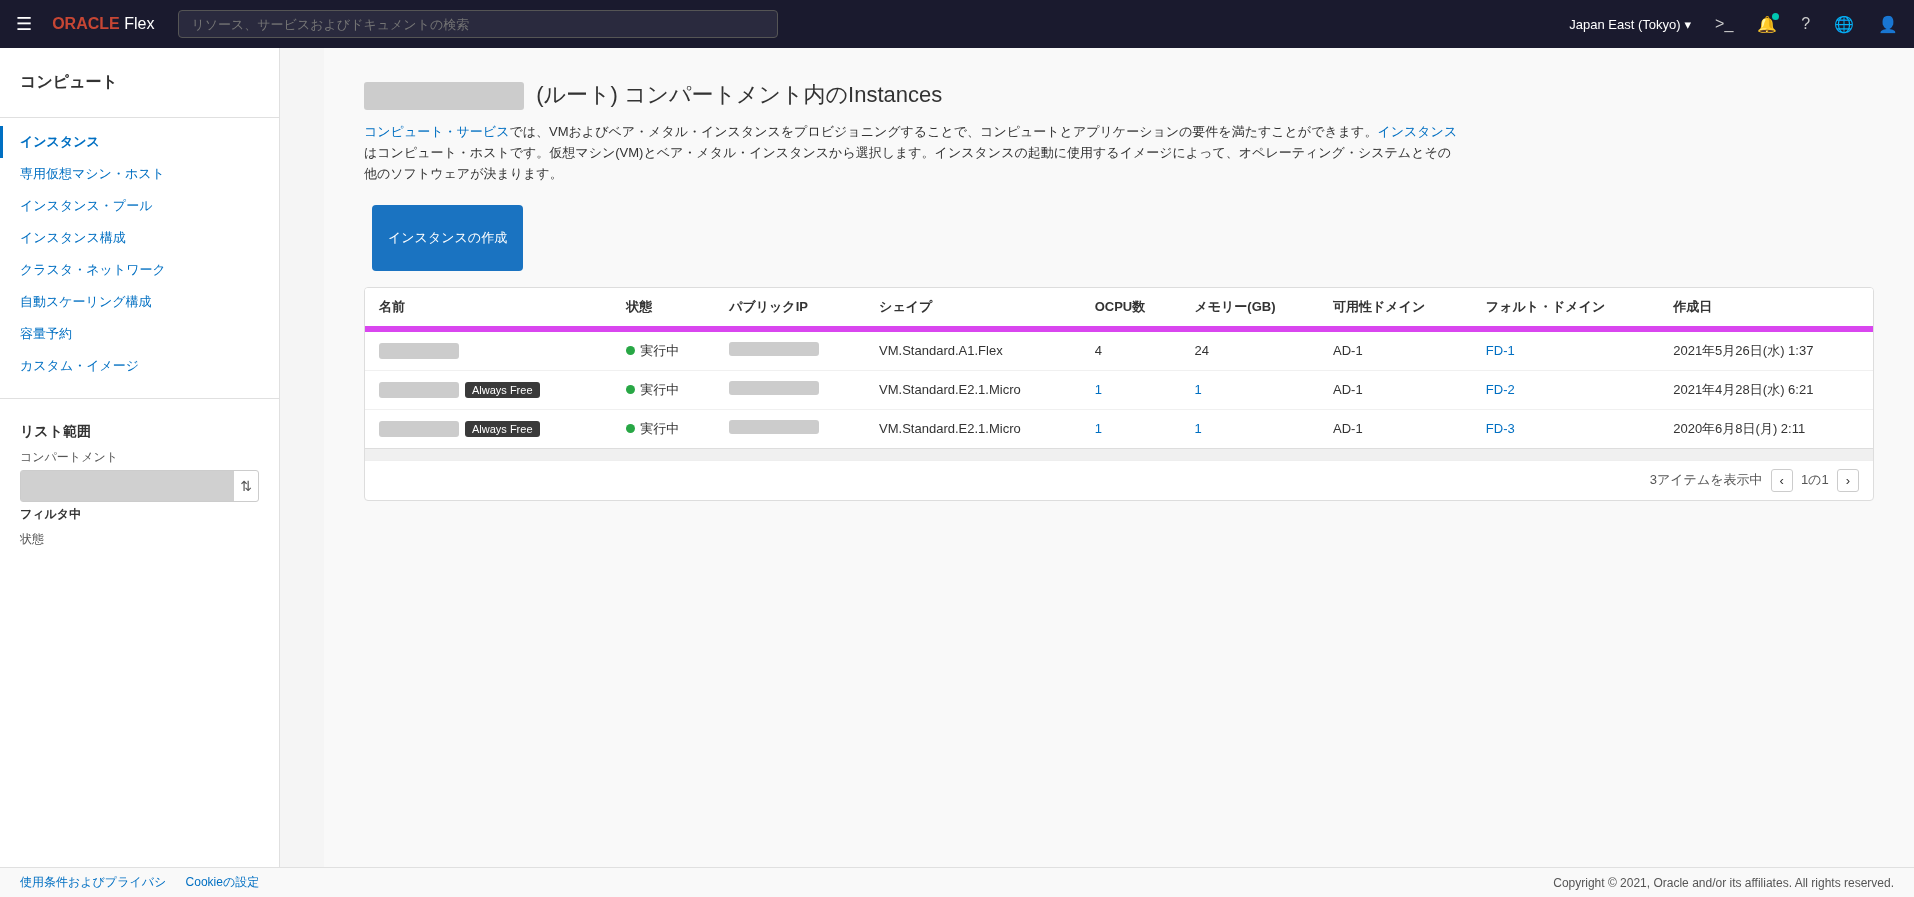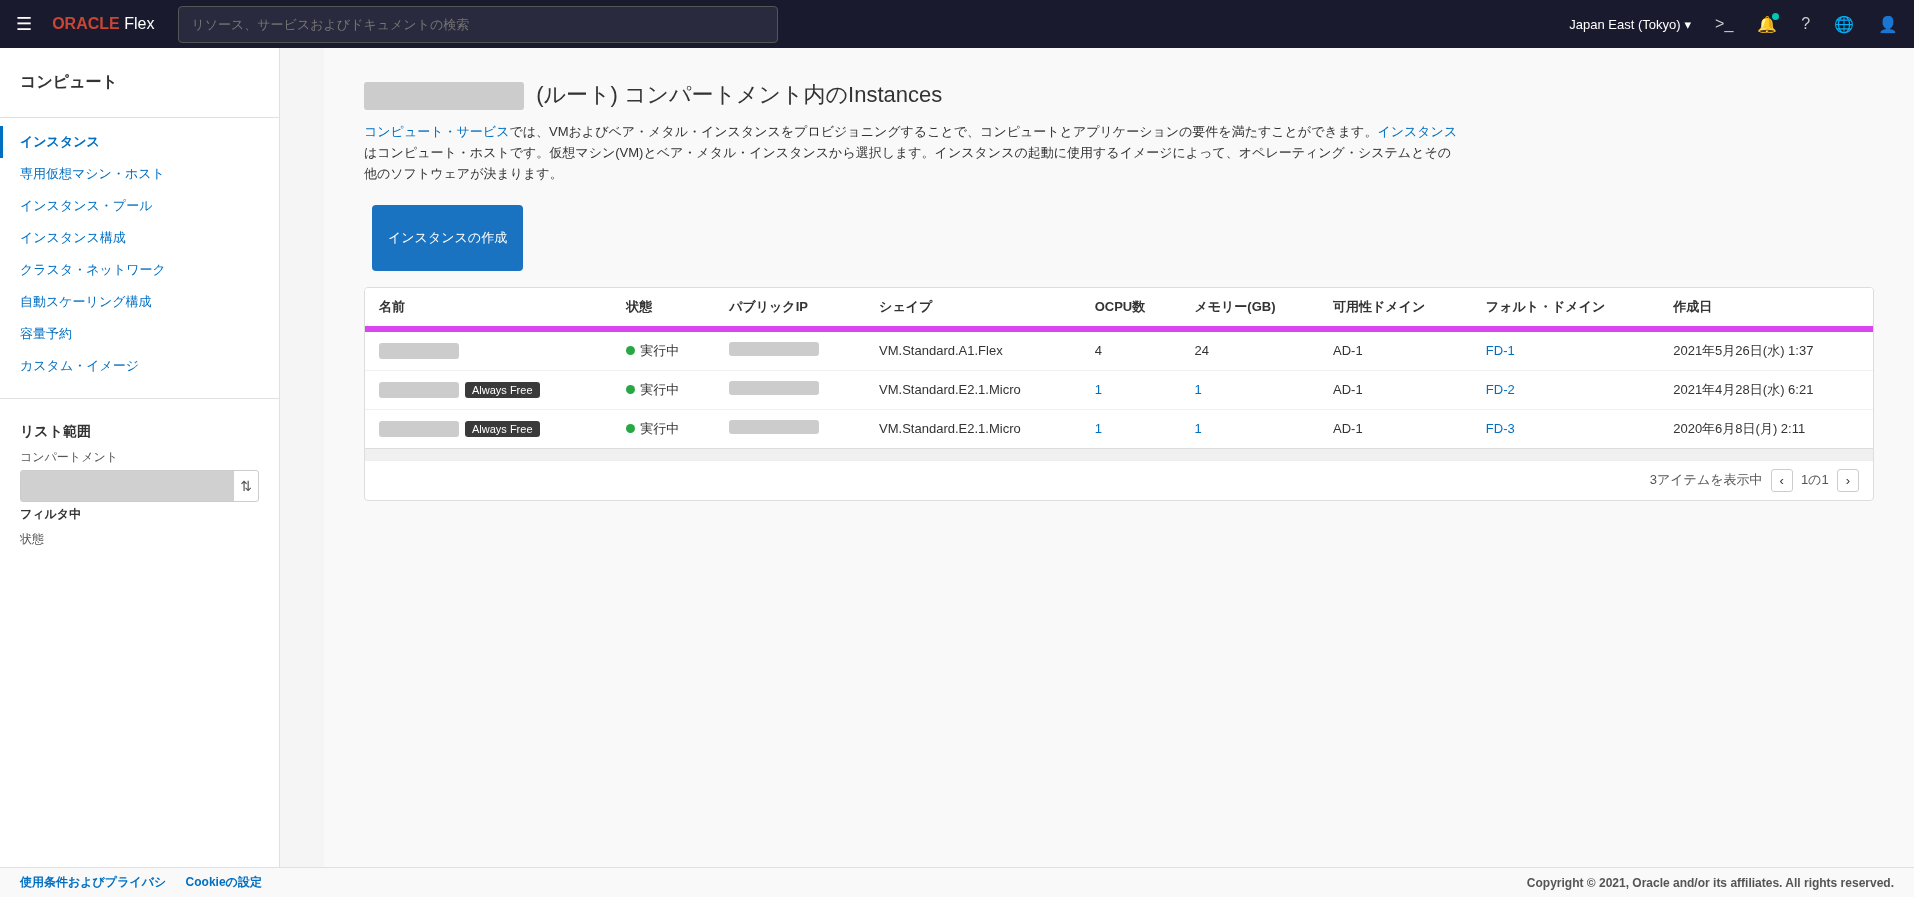--- a/index.html
+++ b/index.html
@@ -7,21 +7,21 @@
 
     
     .top-nav {
       display: flex; align-items: center; background: #1a1a2e; height: 48px; padding: 0 16px; gap: 12px; position: fixed; top: 0; left: 0; right: 0; z-index: 100;
     }
     .hamburger-icon { color: #fff; font-size: 18px; cursor: pointer; margin-right: 8px; }
     .oracle-logo { color: #fff; font-size: 16px; font-weight: bold; white-space: nowrap; margin-right: 12px; }
     .oracle-logo span.oracle { color: #c74634; font-weight: 900; margin-top: 44px; }
     .oracle-logo span.cloud { color: #fff; font-weight: 300; }
     .search-bar {
-      flex: 1; max-width: 600px; height: 37px; border-radius: 4px; border: 1px solid #555; background: #2a2a3e; color: #ccc; padding: 0 12px; font-size: 13px;
+      flex: 1; max-width: 600px; height: 28px; border-radius: 4px; border: 1px solid #555; background: #2a2a3e; color: #ccc; padding: 0 12px; font-size: 13px;
     }
     .nav-right { margin-left: auto; display: flex; align-items: center; gap: 24px; color: #fff; }
     .region-selector { display: flex; align-items: center; gap: 4px; cursor: pointer; font-size: 13px; color: #fff; white-space: nowrap; }
     .nav-icon { font-size: 16px; cursor: pointer; color: #ccc; }
     .bell-icon-wrapper { position: relative; }
     .bell-dot { position: absolute; top: -2px; right: -2px; width: 7px; height: 7px; background: #00c7b1; border-radius: 50%; }
 
     
     .app-body { display: flex; margin-top: 48px; min-height: calc(100vh - 48px - 30px); gap: 44px; }
 
@@ -71,21 +71,21 @@
     
     .pagination-row { display: flex; justify-content: flex-end; align-items: center; padding: 8px 14px; font-size: 13px; color: #555; gap: 8px; border-top: 1px solid #eee; }
     .pagination-btn { background: none; border: 1px solid #ccc; border-radius: 3px; padding: 3px 8px; cursor: pointer; font-size: 13px; color: #333; }
     .pagination-info { font-size: 13px; color: #555; }
 
     
     .table-scroll-row { height: 12px; background: #f0f0f0; overflow-x: auto; border-top: 1px solid #ddd; }
     .table-scroll-inner { height: 12px; width: 1600px; }
 
     
-    .footer { display: flex; justify-content: space-between; align-items: center; padding: 6px 20px; background: #f9f9f9; border-top: 1px solid #e0e0e0; font-size: 12px; color: #555; position: fixed; bottom: 0; left: 0; right: 0; font-weight: bold; }
+    .footer { display: flex; justify-content: space-between; align-items: center; padding: 6px 20px; background: #f9f9f9; border-top: 1px solid #e0e0e0; font-size: 12px; color: #555; position: fixed; bottom: 0; left: 0; right: 0; }
     .footer a { color: #006fc2; text-decoration: none; margin-right: 16px; }
 
     
     .bottom-scrollbar { height: 12px; background: #e8e8e8; border-top: 1px solid #ccc; overflow-x: auto; }
     .bottom-scrollbar-inner { width: 3000px; height: 1px; }
   </style>
 </head>
 <body>
 
 <nav class="top-nav">

